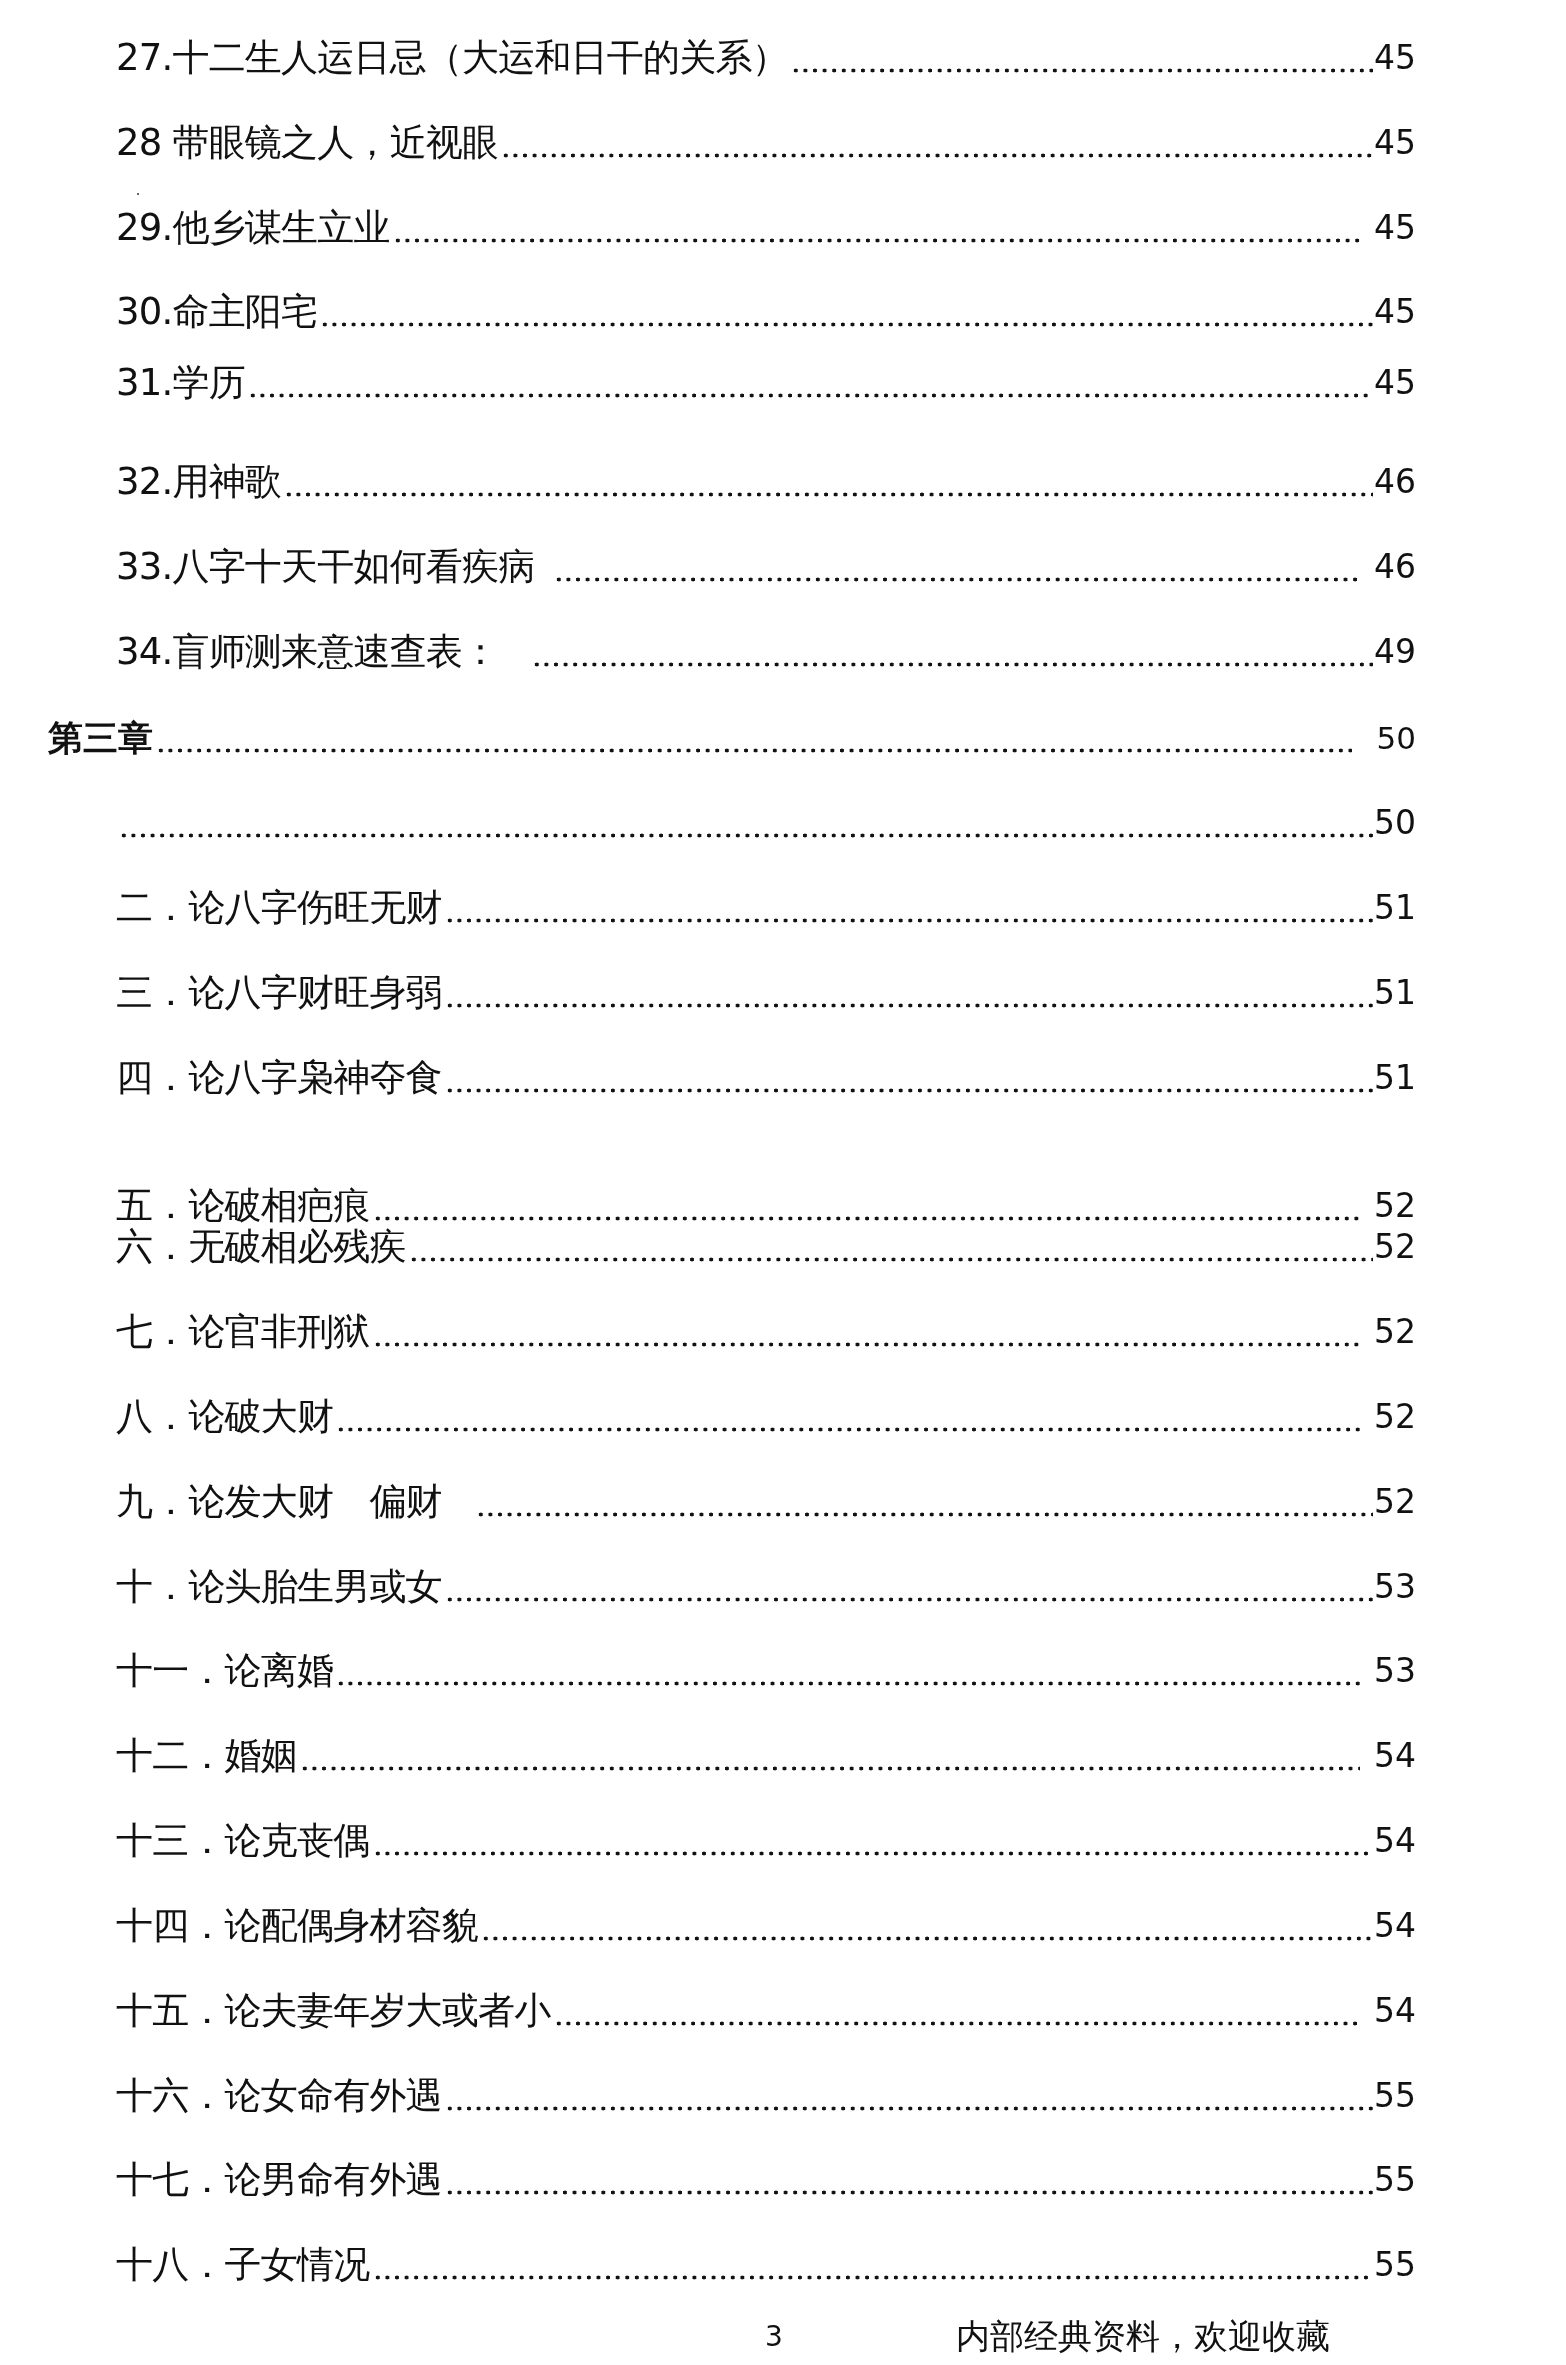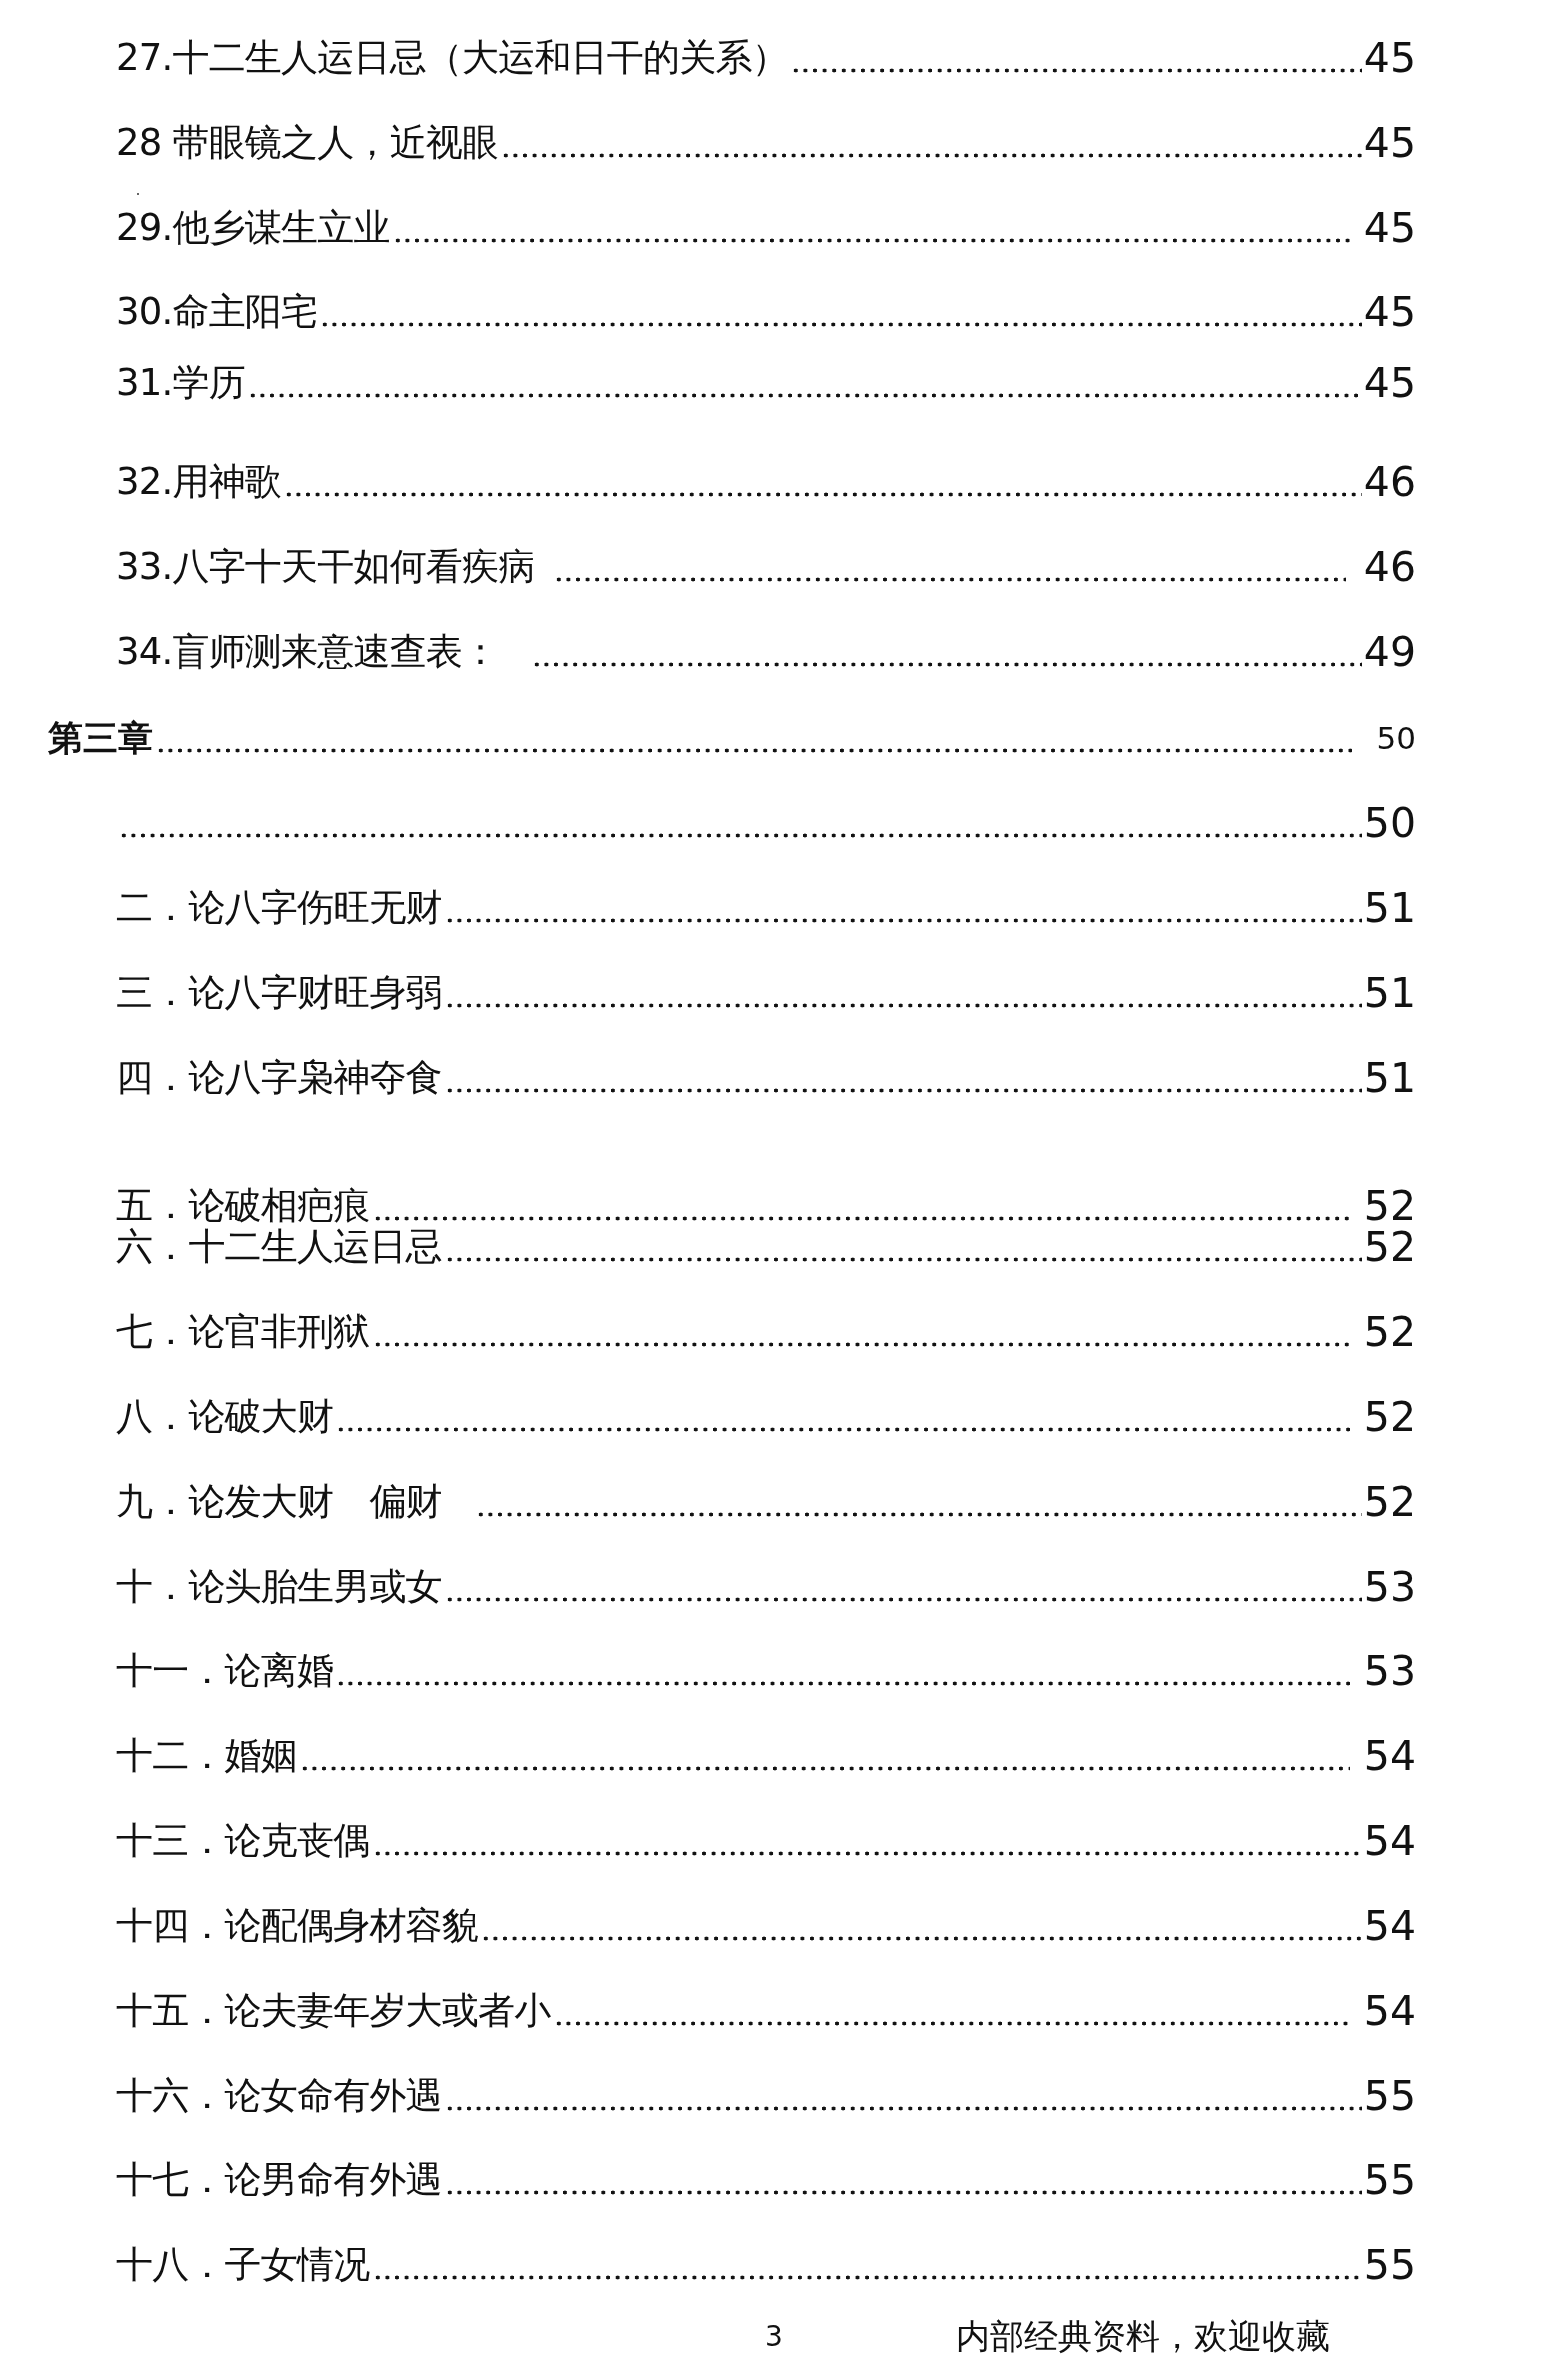--- a/index.html
+++ b/index.html
@@ -58,21 +58,21 @@
       margin-left: 34px;
     }
     .toc-leader.gap-right {
       margin-right: 14px;
     }
     .toc-page-num {
       flex: 0 0 auto;
       line-height: 54px;
       font-weight: normal;
       letter-spacing: 0;
-      font-size: 41px;
+      font-size: 33px;
     }
     .toc-row.chapter .toc-page-num {
       font-size: 31px;
       margin-left: 10.8px;
     }
     .footer-page-number {
       position: absolute;
       left: 765px;
       top: 2317px;
       font-size: 28px;
@@ -166,21 +166,21 @@
     <span class="toc-title">四．论八字枭神夺食</span>
     <span class="toc-leader"></span>
     <span class="toc-page-num">51</span>
   </div>
   <div class="toc-row entry" style="top:1135px;margin-top:44px;">
     <span class="toc-title">五．论破相疤痕</span>
     <span class="toc-leader gap-right"></span>
     <span class="toc-page-num">52</span>
   </div>
   <div class="toc-row entry" style="top:1220px;">
-    <span class="toc-title">六．十二生人运日忌</span>
+    <span class="toc-title">六．无破相必残疾</span>
     <span class="toc-leader"></span>
     <span class="toc-page-num">52</span>
   </div>
   <div class="toc-row entry" style="top:1305px;">
     <span class="toc-title">七．论官非刑狱</span>
     <span class="toc-leader gap-right"></span>
     <span class="toc-page-num">52</span>
   </div>
   <div class="toc-row entry" style="top:1390px;">
     <span class="toc-title">八．论破大财</span>

